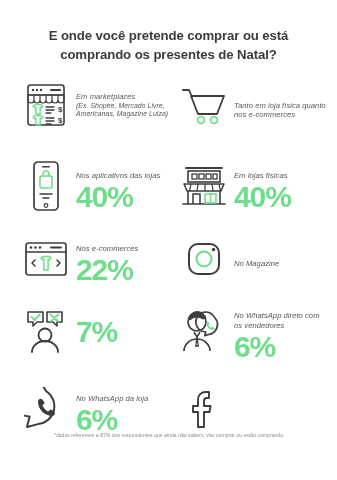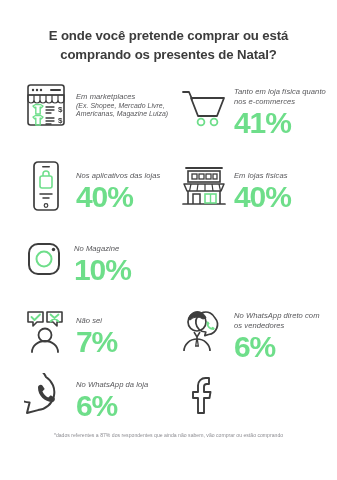--- a/index.html
+++ b/index.html
@@ -91,21 +91,21 @@
     font-size: 5.1px;
     color: #8d8d92;
     letter-spacing: 0.02px;
   }
 
   
   .row.r1 { height: 72px; align-items: flex-start; padding-top: 2px; }
   .row.r2 { height: 74px; align-items: center; }
   .row.r3 { height: 72px; align-items: center; }
   .row.r4 { height: 72px; align-items: center; }
-  .row.r5 { height: 70px; align-items: flex-start; }
+  .row.r5 { height: 70px; align-items: flex-end; }
 
   svg { display: block; }
 </style>
 </head>
 <body>
 
 <div class="page">
 
   <div class="title">E onde você pretende comprar ou está comprando os presentes de Natal?</div>
 
@@ -144,21 +144,20 @@
             <path d="M2 6 h6 l3 7" fill="none" stroke="#3d3d3d" stroke-width="1.8" stroke-linecap="round" stroke-linejoin="round"></path>
             <path d="M10 12 H43 L36 30 H17 Z" fill="none" stroke="#3d3d3d" stroke-width="1.8" stroke-linejoin="round"></path>
             <circle cx="20" cy="36" r="3.4" fill="none" stroke="#6ede8a" stroke-width="1.8"></circle>
             <circle cx="33" cy="36" r="3.4" fill="none" stroke="#6ede8a" stroke-width="1.8"></circle>
           </svg>
         </div>
         <div class="txt">
           <div class="label">
             <span>Tanto em loja física quanto nos e-commerces</span>
           </div>
-          <div class="pct">41%</div>
         </div>
       </div>
     </div>
 
     <div class="row r2">
       <div class="cell left">
         <div class="icon-wrap">
           <svg width="32" height="52" viewBox="0 0 32 52">
             <rect x="4" y="2" width="24" height="48" rx="4" fill="none" stroke="#3d3d3d" stroke-width="1.7"></rect>
             <rect x="12" y="6" width="8" height="1.6" rx="0.8" fill="#3d3d3d"></rect>
@@ -198,54 +197,71 @@
         <div class="txt">
           <div class="label">
             <span>Em lojas físicas</span>
           </div>
           <div class="pct">40%</div>
         </div>
       </div>
     </div>
 
     <div class="row r3">
+      <div class="cell left">
+        <div class="icon-wrap">
+          <svg width="48" height="40" viewBox="0 0 48 40">
+            <rect x="4" y="4" width="40" height="32" rx="2.5" fill="none" stroke="#3d3d3d" stroke-width="1.7"></rect>
+            <path d="M4 13 H44" stroke="#3d3d3d" stroke-width="1.4"></path>
+            <circle cx="9" cy="8.5" r="1.3" fill="#3d3d3d"></circle>
+            <circle cx="13.5" cy="8.5" r="1.3" fill="#3d3d3d"></circle>
+            <circle cx="18" cy="8.5" r="1.3" fill="#3d3d3d"></circle>
+            <rect x="28" y="7.5" width="12" height="2" rx="1" fill="#3d3d3d"></rect>
+            <path d="M19 19 l2.5-1.6 h5 L29 19 l-1.6 1.9 -1.3-.8 V31 h-4.2 V20.1 l-1.3 .8z" fill="none" stroke="#6ede8a" stroke-width="1.5" stroke-linejoin="round"></path>
+            <path d="M13 21 l-3 3 3 3" fill="none" stroke="#3d3d3d" stroke-width="1.5" stroke-linecap="round" stroke-linejoin="round"></path>
+            <path d="M35 21 l3 3 -3 3" fill="none" stroke="#3d3d3d" stroke-width="1.5" stroke-linecap="round" stroke-linejoin="round"></path>
+          </svg>
+        </div>
+        <div class="txt">
+          <div class="label">
+            <span>Nos e-commerces</span>
+          </div>
+          <div class="pct">22%</div>
+        </div>
+      </div>
 
       <div class="cell right">
         <div class="icon-wrap">
           <svg width="40" height="40" viewBox="0 0 40 40">
             <rect x="5" y="5" width="30" height="30" rx="9" fill="none" stroke="#3d3d3d" stroke-width="2"></rect>
             <circle cx="20" cy="20" r="7.5" fill="none" stroke="#6ede8a" stroke-width="2"></circle>
             <circle cx="29.5" cy="10.5" r="1.7" fill="#3d3d3d"></circle>
           </svg>
         </div>
         <div class="txt">
           <div class="label">
             <span>No Magazine</span>
           </div>
-          <div class="pct">10%</div>
         </div>
       </div>
     </div>
 
     <div class="row r4">
       <div class="cell left">
         <div class="icon-wrap">
           <svg width="50" height="46" viewBox="0 0 50 46">
             <path d="M7 4 h15 v10 h-6 l-4 4 v-4 H7 Z" fill="none" stroke="#3d3d3d" stroke-width="1.6" stroke-linejoin="round"></path>
             <path d="M10.5 9 l3 3 l5.5-5.5" fill="none" stroke="#6ede8a" stroke-width="1.8" stroke-linecap="round" stroke-linejoin="round"></path>
             <path d="M26 4 h15 v10 h-5 v4 l-4-4 h-6 Z" fill="none" stroke="#3d3d3d" stroke-width="1.6" stroke-linejoin="round"></path>
             <path d="M29.5 6.5 l8 7 M37.5 6.5 l-8 7" stroke="#6ede8a" stroke-width="1.8" stroke-linecap="round"></path>
             <circle cx="24" cy="27" r="6.5" fill="none" stroke="#3d3d3d" stroke-width="1.8"></circle>
             <path d="M11 44 a13 11 0 0 1 26 0" fill="none" stroke="#3d3d3d" stroke-width="1.8" stroke-linecap="round"></path>
           </svg>
         </div>
         <div class="txt">
-          <div class="label">
-            <span>Não sei</span>
-          </div>
           <div class="pct">7%</div>
         </div>
       </div>
 
       <div class="cell right">
         <div class="icon-wrap">
           <svg width="50" height="46" viewBox="0 0 50 46">
             <circle cx="18" cy="14" r="9" fill="none" stroke="#3d3d3d" stroke-width="1.7"></circle>
             <path d="M9.5 11 a9 9 0 0 1 17.5 -1 l-3 1 a10 10 0 0 0 -13 1 z" fill="#3d3d3d" stroke="#3d3d3d" stroke-width="1"></path>
             <path d="M5 43 a13 12 0 0 1 26 0" fill="none" stroke="#3d3d3d" stroke-width="1.7"></path>

